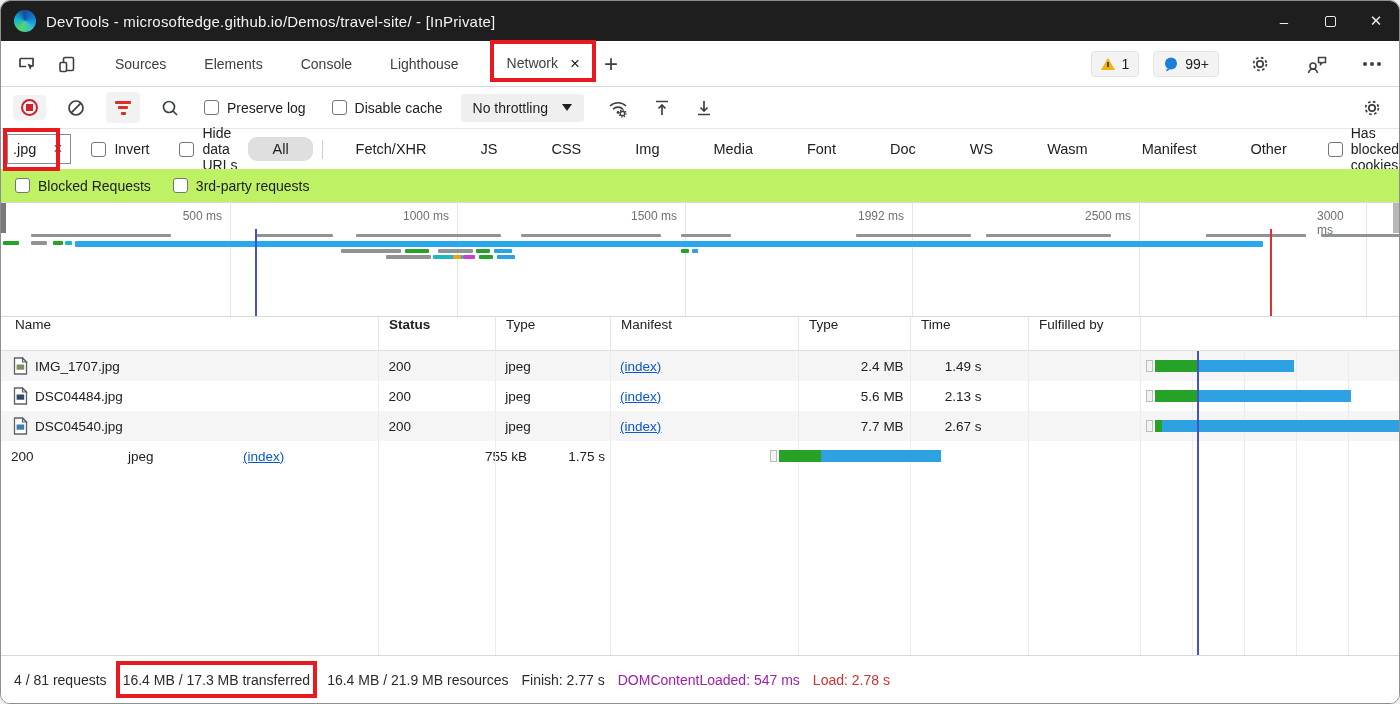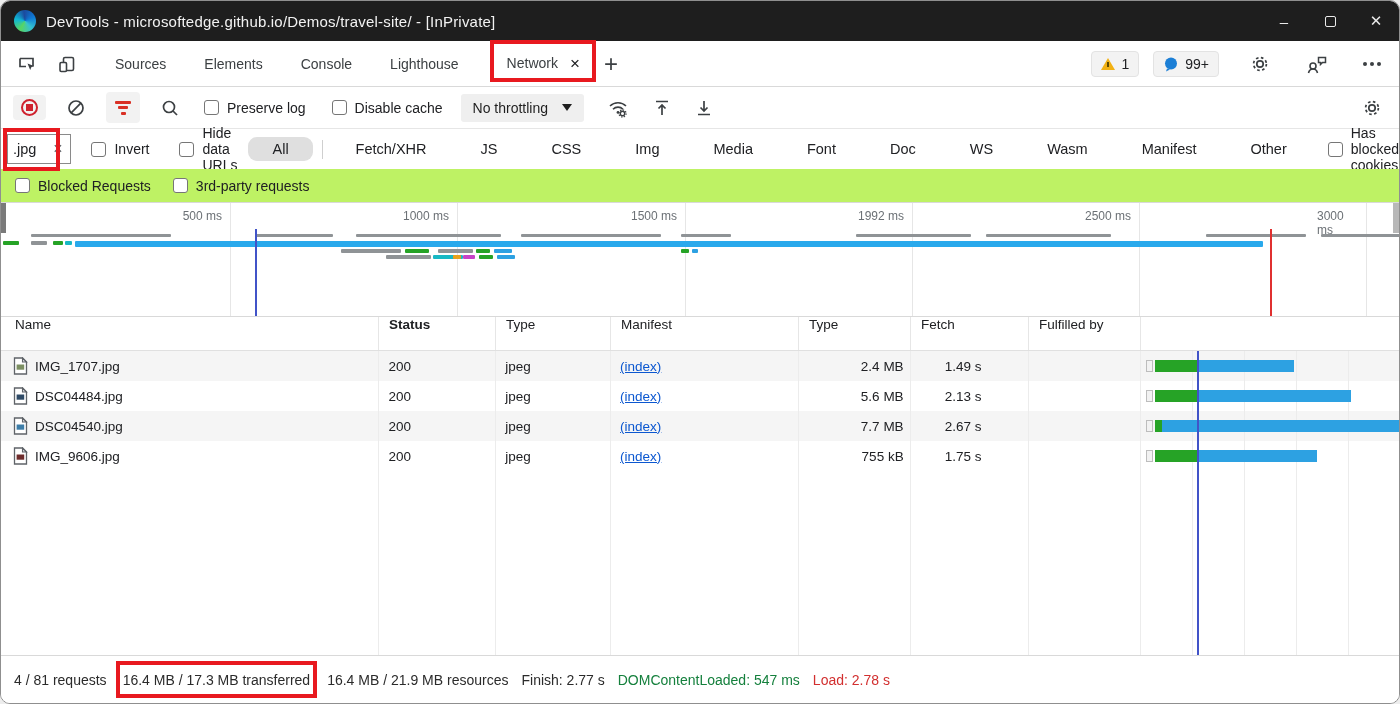--- a/index.html
+++ b/index.html
@@ -83,21 +83,21 @@
   .td.time{justify-content:flex-end;padding-right:46px;}
   .td a{color:#0b57d0;text-decoration:underline;}
   .name-cell{gap:7px;padding-left:12px;}
   .wf-cell{position:relative;padding:0;}
   .wfbar{position:absolute;top:9px;height:12px;z-index:3;}
   .wfbox{position:absolute;top:9px;height:12px;width:7px;border:1px solid #bdbdbd;background:#f2f2f2;z-index:2;}
   
   .statusbar{height:48px;border-top:1px solid #d9d9d9;background:#fff;display:flex;align-items:center;
              font-size:14px;color:#2b2b2b;flex:0 0 auto;}
   .sb-item{margin-left:13px;white-space:nowrap;}
-  .sb-dcl{color:#15803d;}
+  .sb-dcl{color:#a21caf;}
   .sb-load{color:#d22f2f;}
   
   .red-box{position:absolute;border:4px solid #e8191f;pointer-events:none;z-index:9;}
   svg{display:block;}
 </style>
 </head>
 <body>
 
 <div class="window">
 
@@ -341,21 +341,21 @@
       <div class="th" style="width: 115px;">
         <span>Type</span>
       </div>
       <div class="th" style="width: 188px;">
         <span>Manifest</span>
       </div>
       <div class="th" style="width: 112px;">
         <span>Type</span>
       </div>
       <div class="th" style="width: 118px;">
-        <span>Fetch</span>
+        <span>Time</span>
       </div>
       <div class="th" style="width: 112px;">
         <span>Fulfilled by</span>
       </div>
     </div>
   <div class="tbody">
       <div class="row odd">
         <div class="td name-cell" style="width: 378px;">
           <svg width="15" height="18" viewBox="0 0 15 18">
        <path d="M1.5 1h8l4 4v12h-12z" fill="#fff" stroke="#5f6368" stroke-width="1.3"></path>
@@ -418,28 +418,20 @@
         <div class="td num" style="width: 112px;">7.7 MB</div>
         <div class="td time" style="width: 118px;">2.67 s</div>
         <div class="td" style="width: 112px;"></div>
         <div class="td wf-cell" style="width: 260px;">
           <div class="wfbox" style="left: 7px;"></div>
           <div class="wfbar" style="left: 16px; width: 7px; background: rgb(38, 163, 38);"></div>
           <div class="wfbar" style="left: 23px; width: 238px; background: rgb(45, 161, 226);"></div>
         </div>
       </div>
       <div class="row">
-        <div class="td name-cell" style="width: 378px;">
-          <svg width="15" height="18" viewBox="0 0 15 18">
-       <path d="M1.5 1h8l4 4v12h-12z" fill="#fff" stroke="#5f6368" stroke-width="1.3"></path>
-       <path d="M9.5 1l4 4h-4z" fill="#dfe1e5" stroke="#5f6368" stroke-width="1.1"></path>
-       <rect x="3.6" y="7.5" width="7.6" height="5.2" fill="#6e2c2c"></rect>
-     </svg>
-          <span>IMG_9606.jpg</span>
-        </div>
         <div class="td" style="width: 117px;">200</div>
         <div class="td" style="width: 115px;">jpeg</div>
         <div class="td" style="width: 188px;">
           <a>(index)</a>
         </div>
         <div class="td num" style="width: 112px;">755 kB</div>
         <div class="td time" style="width: 118px;">1.75 s</div>
         <div class="td" style="width: 112px;"></div>
         <div class="td wf-cell" style="width: 260px;">
           <div class="wfbox" style="left: 7px;"></div>

